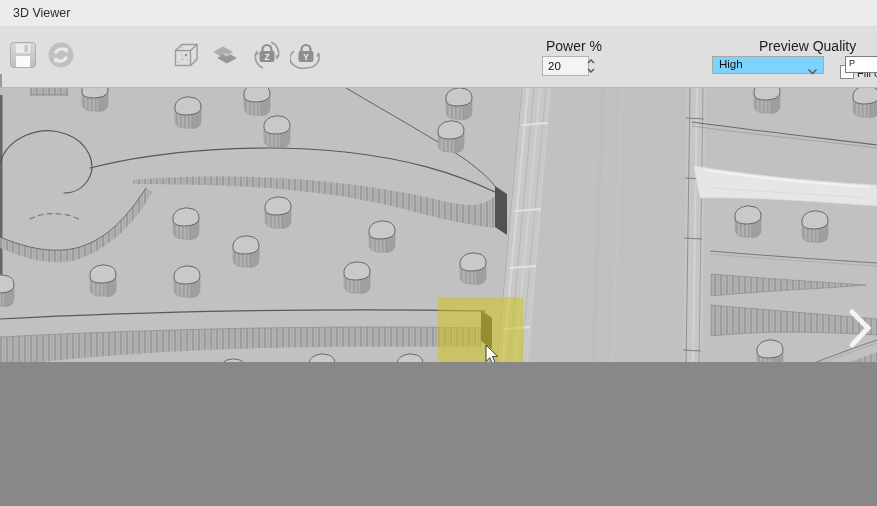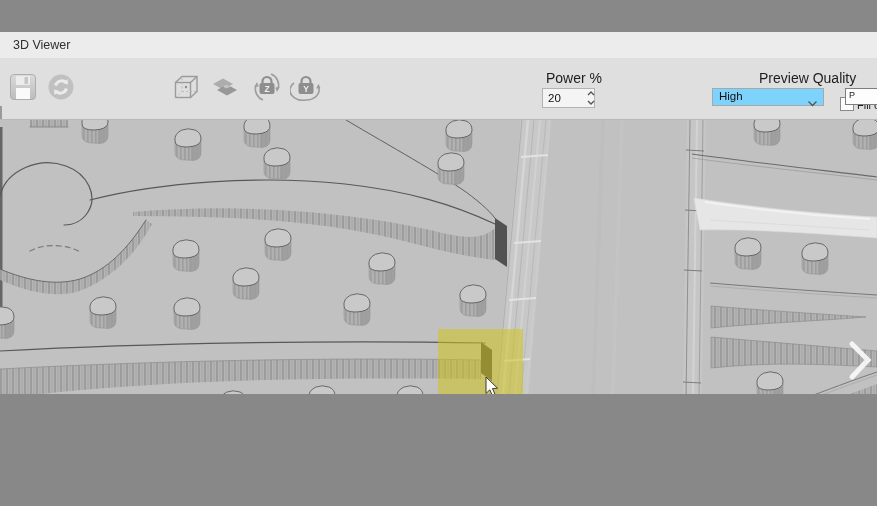--- a/index.html
+++ b/index.html
@@ -1,37 +1,37 @@
 <!DOCTYPE html>
 <html><head>
 <meta charset="utf-8">
 <style>
   html,body{margin:0;padding:0;background:#888;}
   .window{
     position:relative;width:877px;height:362px;overflow:hidden;
-    font-family:"Liberation Sans",sans-serif;background:#c1c1c1;margin-top:32px;
+    font-family:"Liberation Sans",sans-serif;background:#c1c1c1;
     -webkit-font-smoothing:antialiased;
   }
   .titlebar{
     position:absolute;top:0;left:0;width:877px;height:27px;
     background:#ececec;border-bottom:1px solid #dcdcdc;box-sizing:border-box;
   }
   .titlebar .title{
     position:absolute;left:13px;top:0;line-height:26px;font-size:12.5px;color:#2f2f2f;
   }
   .toolbar{
     position:absolute;top:27px;left:0;width:877px;height:61px;
     background:#dfdfdf;border-bottom:1px solid #b9b9b9;box-sizing:border-box;overflow:hidden;
   }
   .tbtn{position:absolute;width:30px;height:30px;cursor:pointer;}
   .tlabel{position:absolute;font-size:14px;color:#1d1d1d;white-space:nowrap;}
   .spinbox{
     position:absolute;left:542px;top:29px;width:40px;height:18px;
     background:#f4f4f4;border:1px solid #b2b2b2;font-size:11.5px;color:#111;
-    padding:0 6px 0 5px;font-family:"Liberation Sans",sans-serif;
+    padding:0 0 0 5px;font-family:"Liberation Sans",sans-serif;
   }
   .spinarrows{position:absolute;left:585px;top:30px;width:12px;height:17px;}
   .spinarrows svg{display:block}
   .dropdown{
     position:absolute;left:712px;top:29px;width:112px;height:18px;
     background:#7dd3fc;border:1px solid #a8a8a8;box-sizing:border-box;cursor:pointer;
   }
   .dropdown .dval{position:absolute;left:6px;top:1px;font-size:11.5px;color:#111;}
   .dropdown .dchev{position:absolute;right:5px;top:5px;}
   .checkbox{

